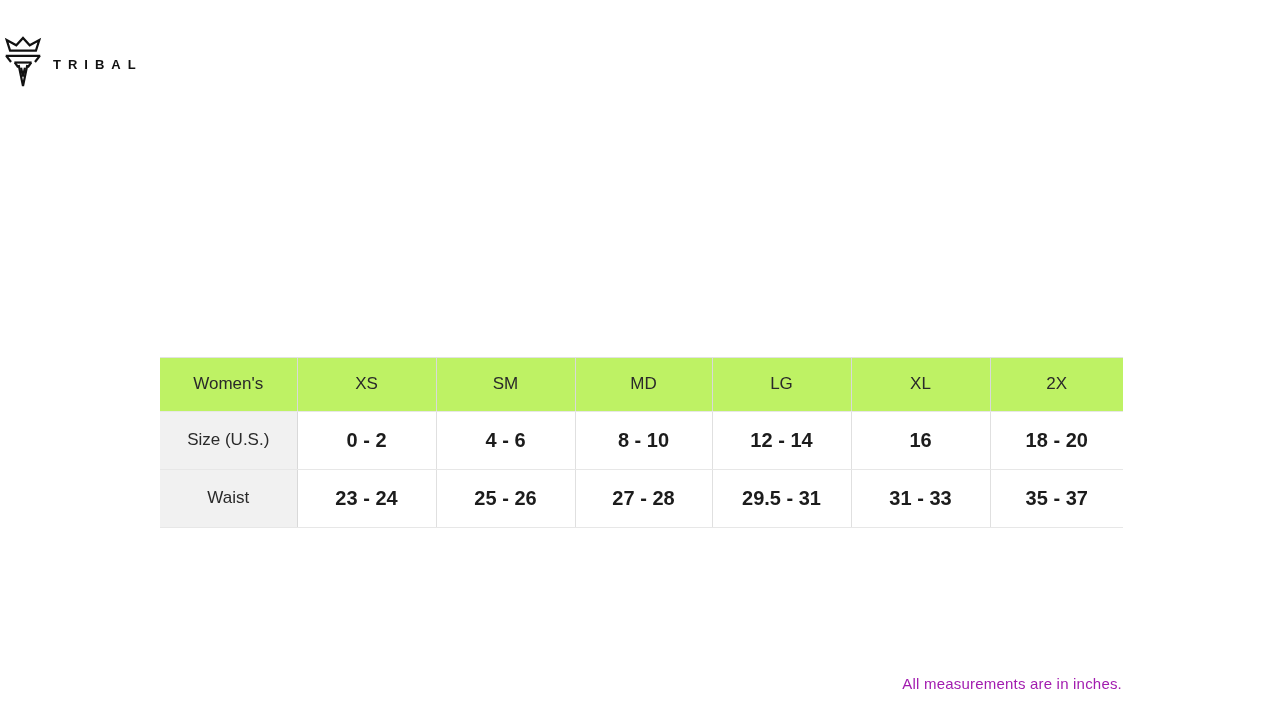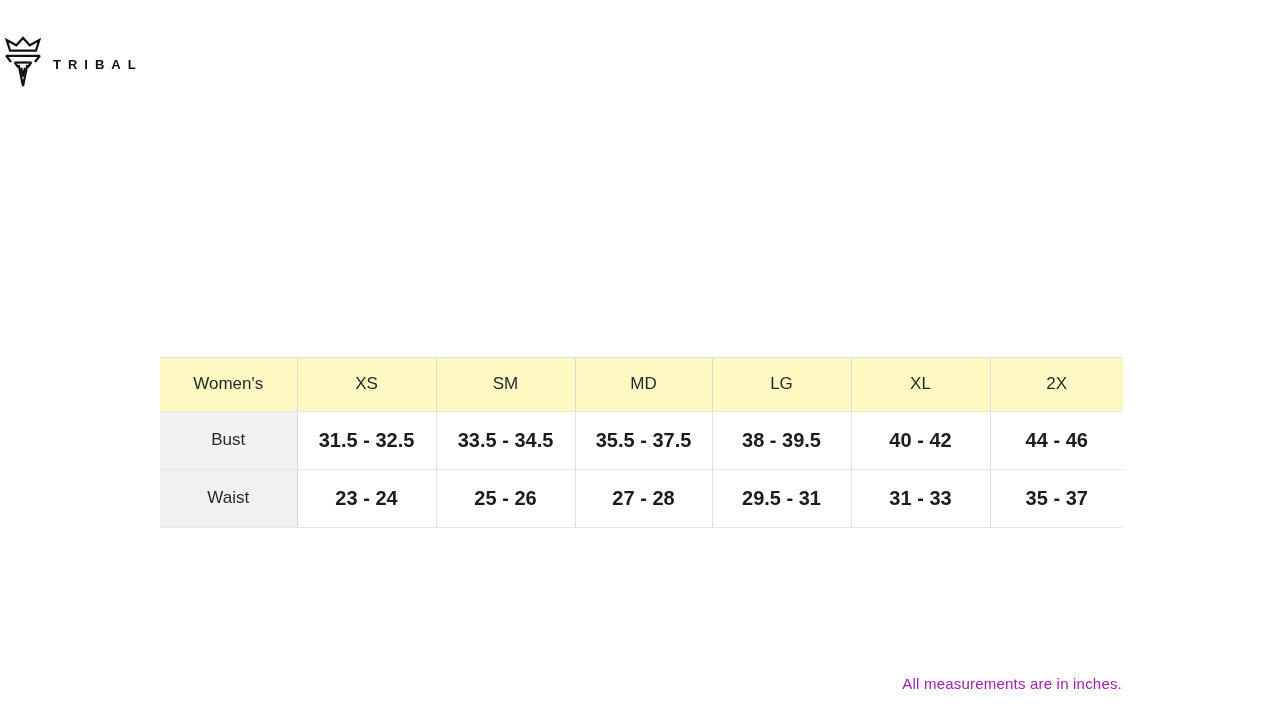--- a/index.html
+++ b/index.html
@@ -49,21 +49,21 @@
   .size-chart col.c5 { width: 139px; }
   .size-chart col.c6 { width: 133px; }
 
   .size-chart th, .size-chart td {
     text-align: center;
     vertical-align: middle;
     border-bottom: 1px solid #e7e7e7;
   }
   .size-chart thead th {
     height: 53px;
-    background: #fef9c3;
+    background: #bef264;
     font-size: 17px;
     font-weight: 500;
     color: #2a2a2a;
   }
   .size-chart tbody th {
     height: 58px;
     background: #f1f1f1;
     font-size: 17px;
     font-weight: 500;
     color: #2a2a2a;
@@ -132,27 +132,27 @@
         <th>XS</th>
         <th>SM</th>
         <th>MD</th>
         <th>LG</th>
         <th>XL</th>
         <th>2X</th>
       </tr>
     </thead>
     <tbody>
       <tr>
-        <th>Bust</th>
-        <td>31.5 - 32.5</td>
-        <td>33.5 - 34.5</td>
-        <td>35.5 - 37.5</td>
-        <td>38 - 39.5</td>
-        <td>40 - 42</td>
-        <td>44 - 46</td>
+        <th>Size (U.S.)</th>
+        <td>0 - 2</td>
+        <td>4 - 6</td>
+        <td>8 - 10</td>
+        <td>12 - 14</td>
+        <td>16</td>
+        <td>18 - 20</td>
       </tr>
       <tr>
         <th>Waist</th>
         <td>23 - 24</td>
         <td>25 - 26</td>
         <td>27 - 28</td>
         <td>29.5 - 31</td>
         <td>31 - 33</td>
         <td>35 - 37</td>
       </tr>

